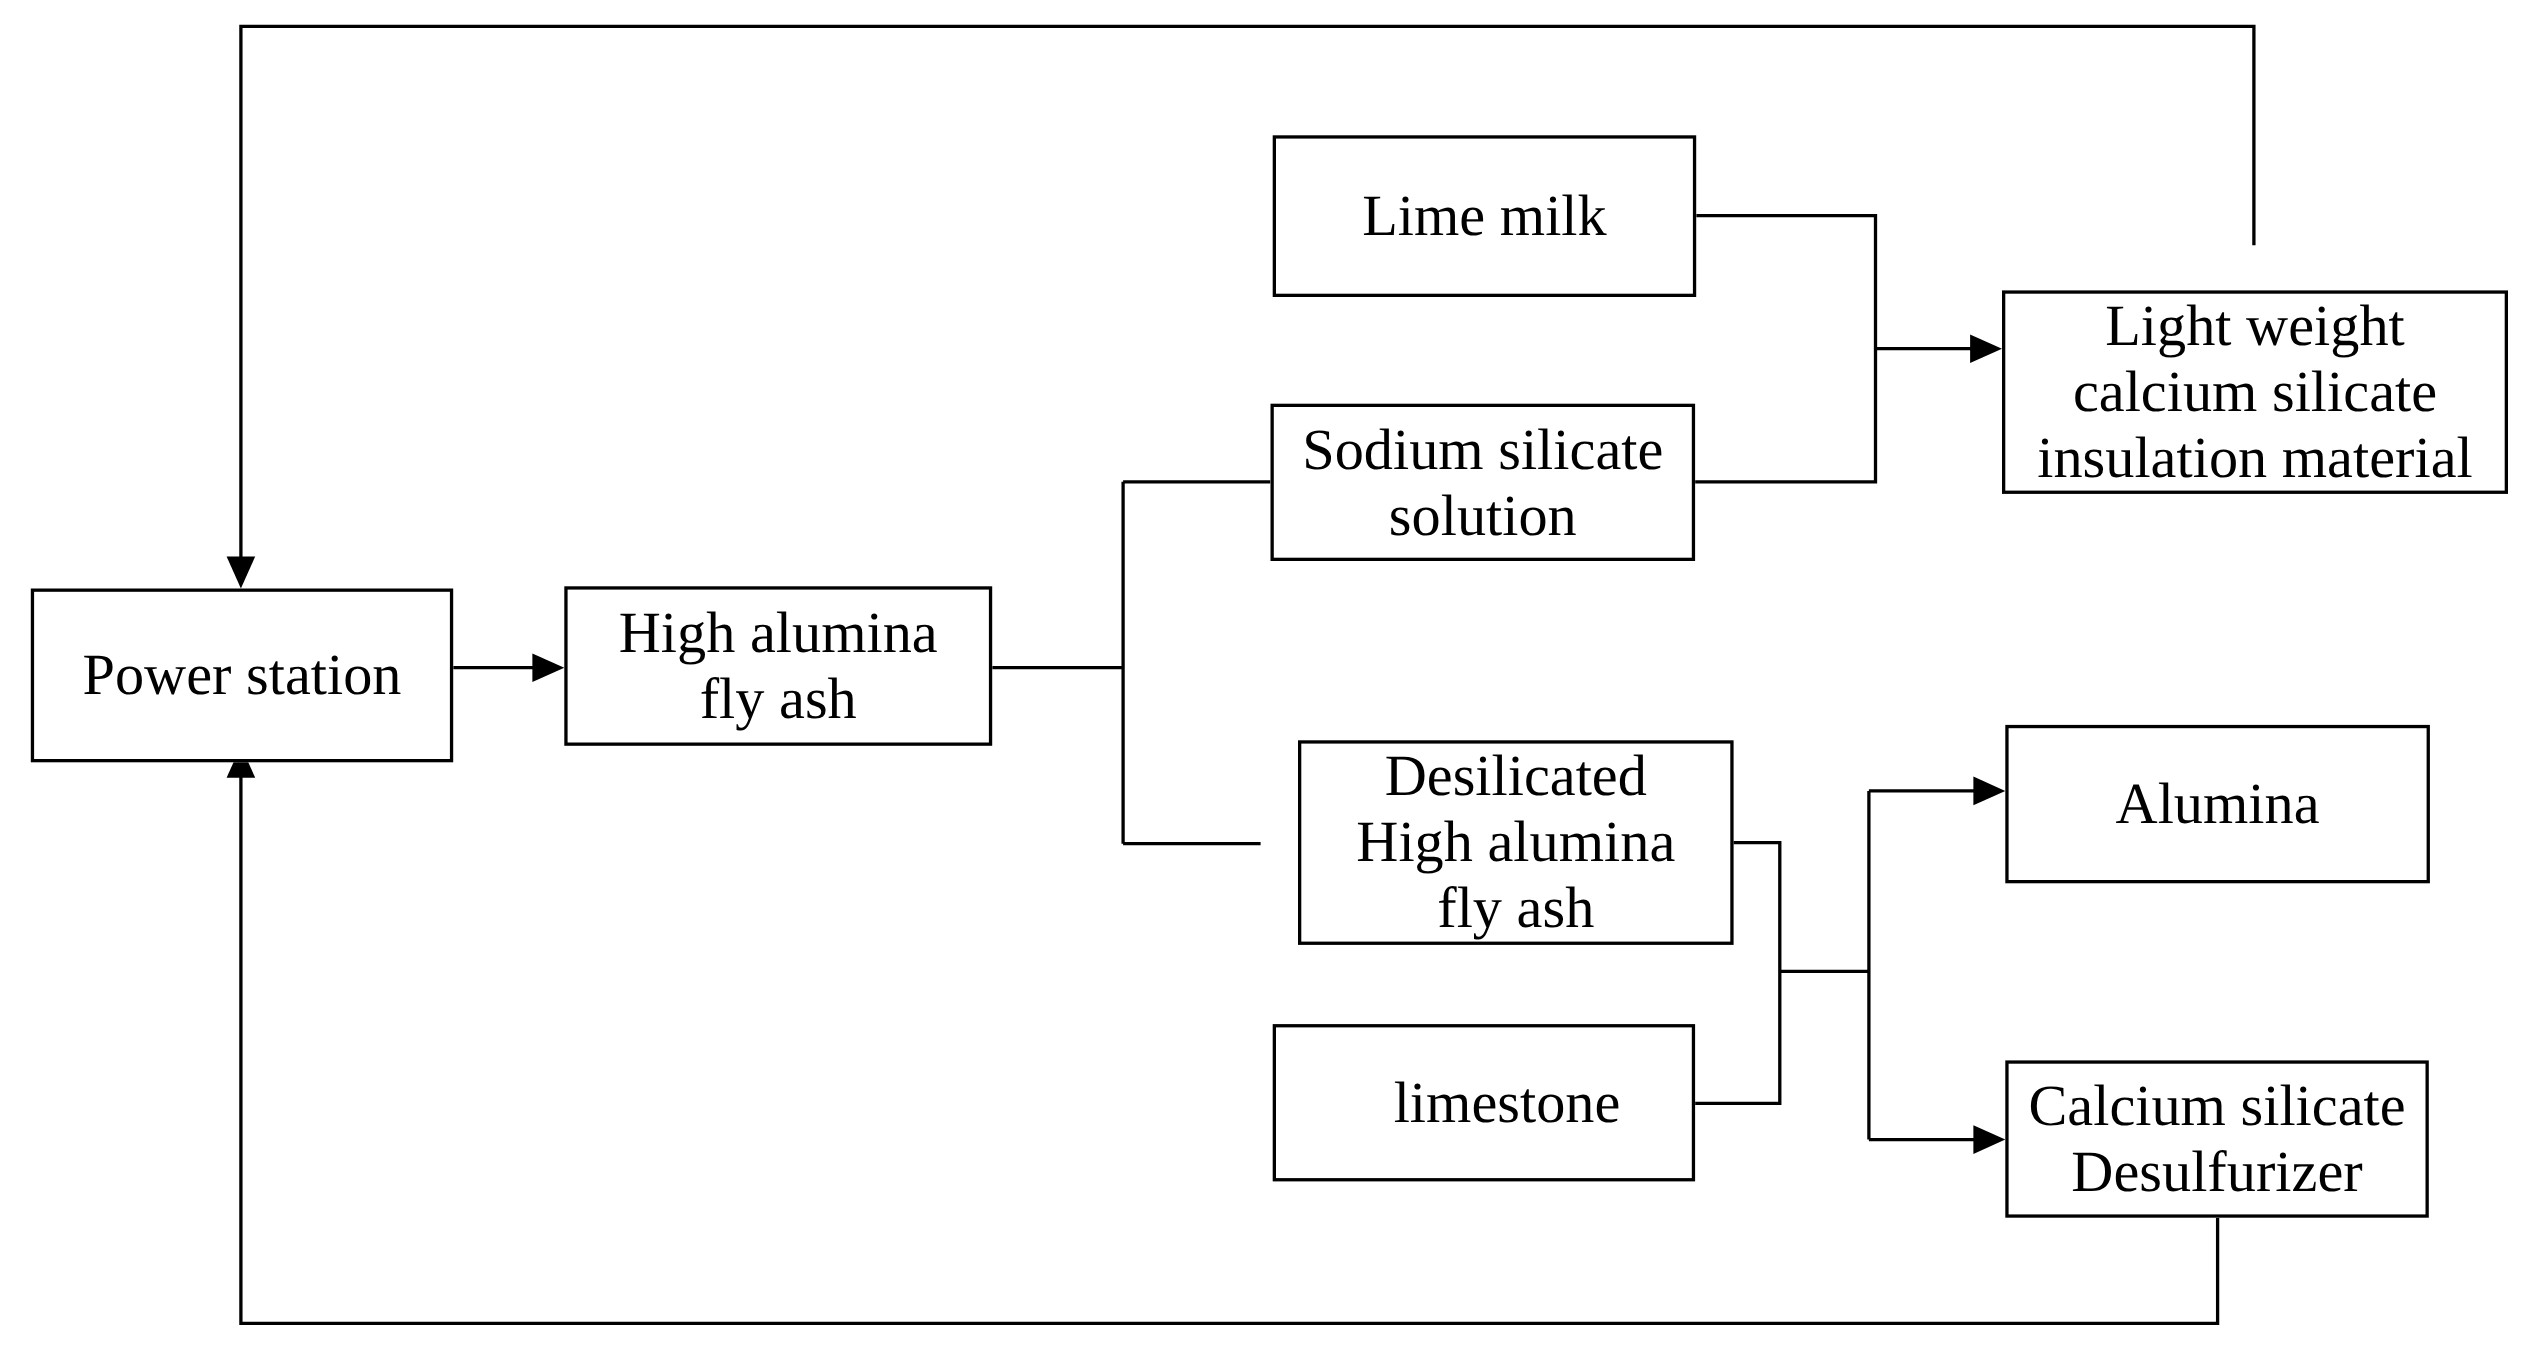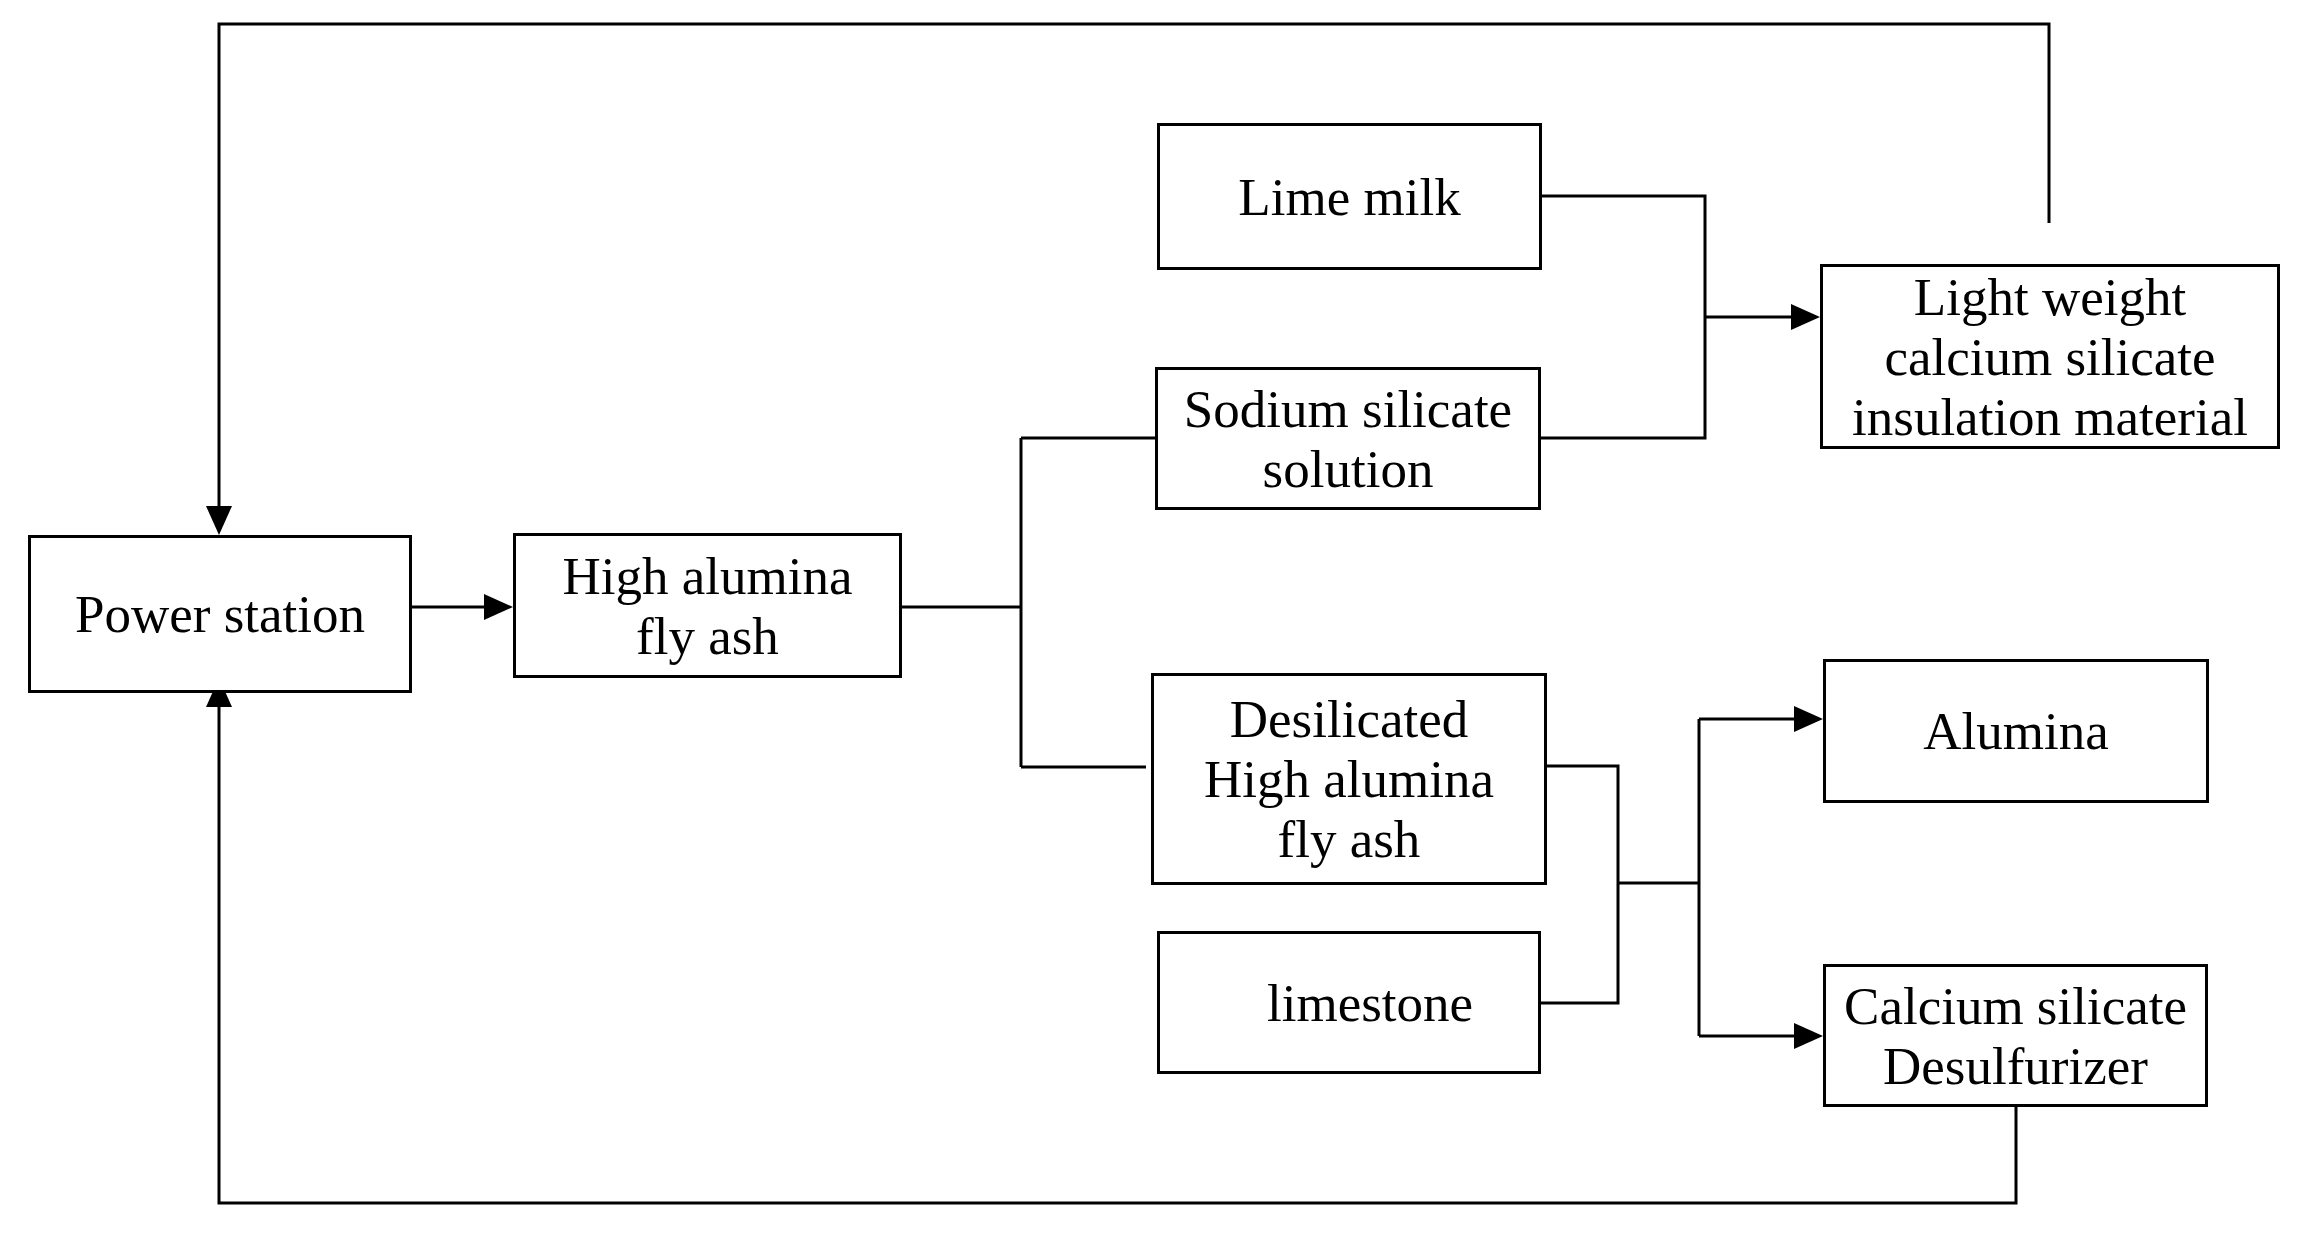--- a/index.html
+++ b/index.html
@@ -25,21 +25,21 @@
     text-align:center;
     font-size:53px;line-height:60px;
     white-space:pre-line;
   }
   
   .n-power     {left:28px;  top:535px; width:384px; height:158px;}
   .n-high      {left:513px; top:533px; width:389px; height:145px;}
   .n-lime      {left:1157px;top:123px; width:385px; height:147px;}
   .n-sodium    {left:1155px;top:367px; width:386px; height:143px;}
   .n-light     {left:1820px;top:223px; width:460px; height:185px;margin-top:41px;}
-  .n-desi      {left:1151px;top:673px; width:396px; height:212px;justify-content:center;}
+  .n-desi      {left:1180px;top:673px; width:396px; height:186px;justify-content:center;}
   .n-limestone {left:1157px;top:931px; width:384px; height:143px;padding-left:42px;}
   .n-alumina   {left:1823px;top:648px; width:386px; height:144px;margin-top:11px;}
   .n-calcium   {left:1823px;top:964px; width:385px; height:143px;}
 </style>
 </head>
 <body>
 
 <div class="canvas">
 
   <svg class="wires" viewBox="0 0 2310 1236">

